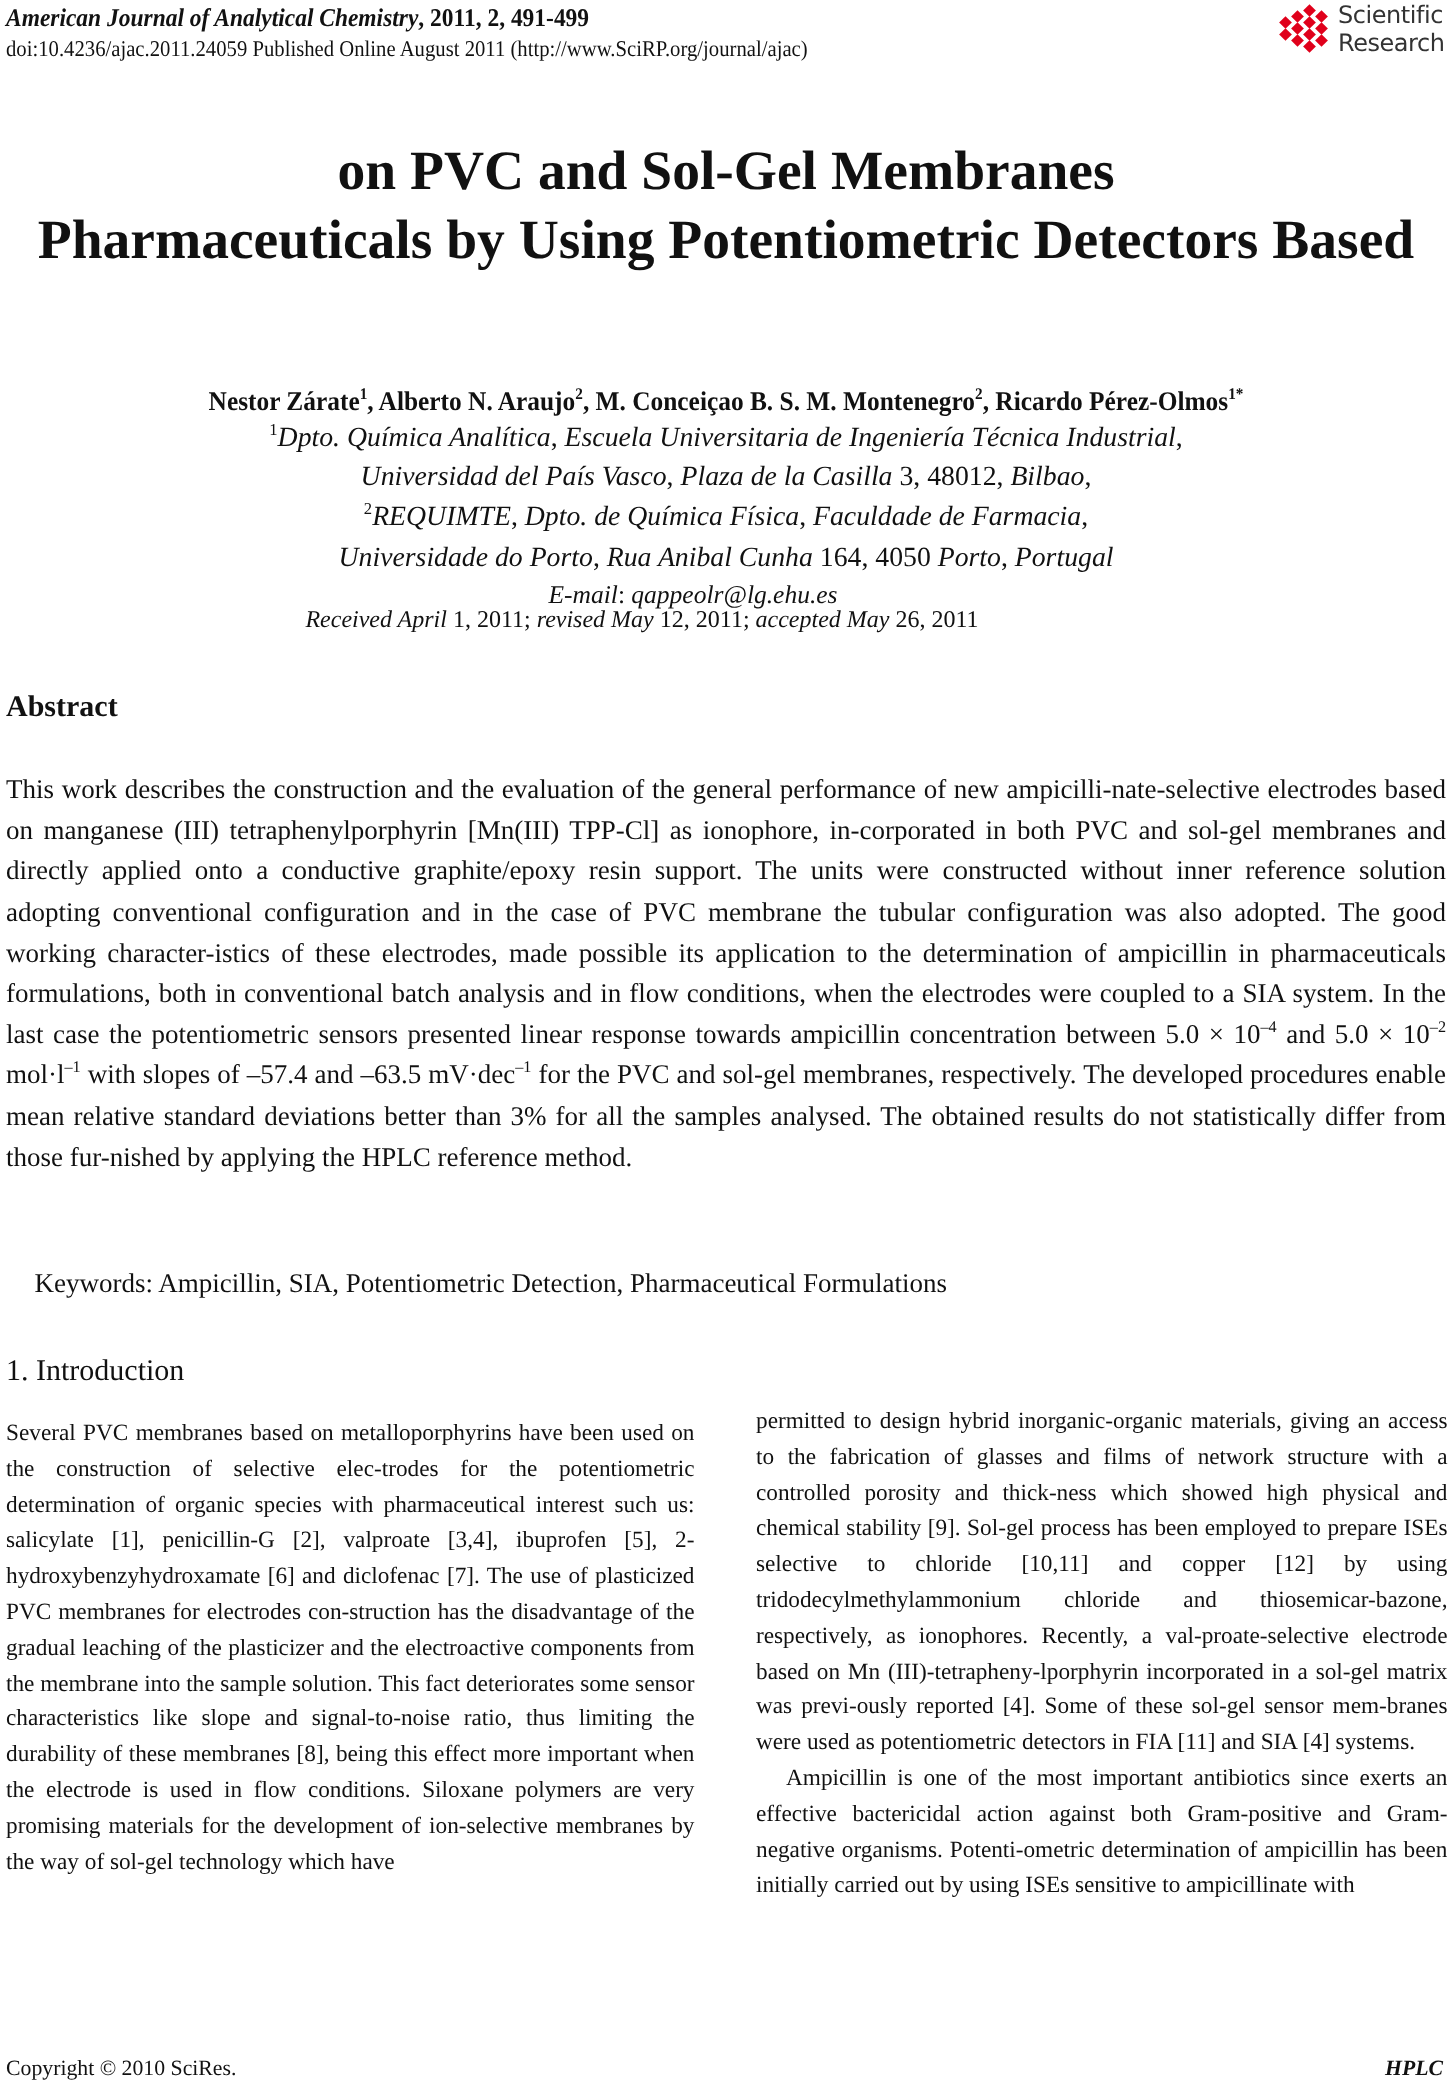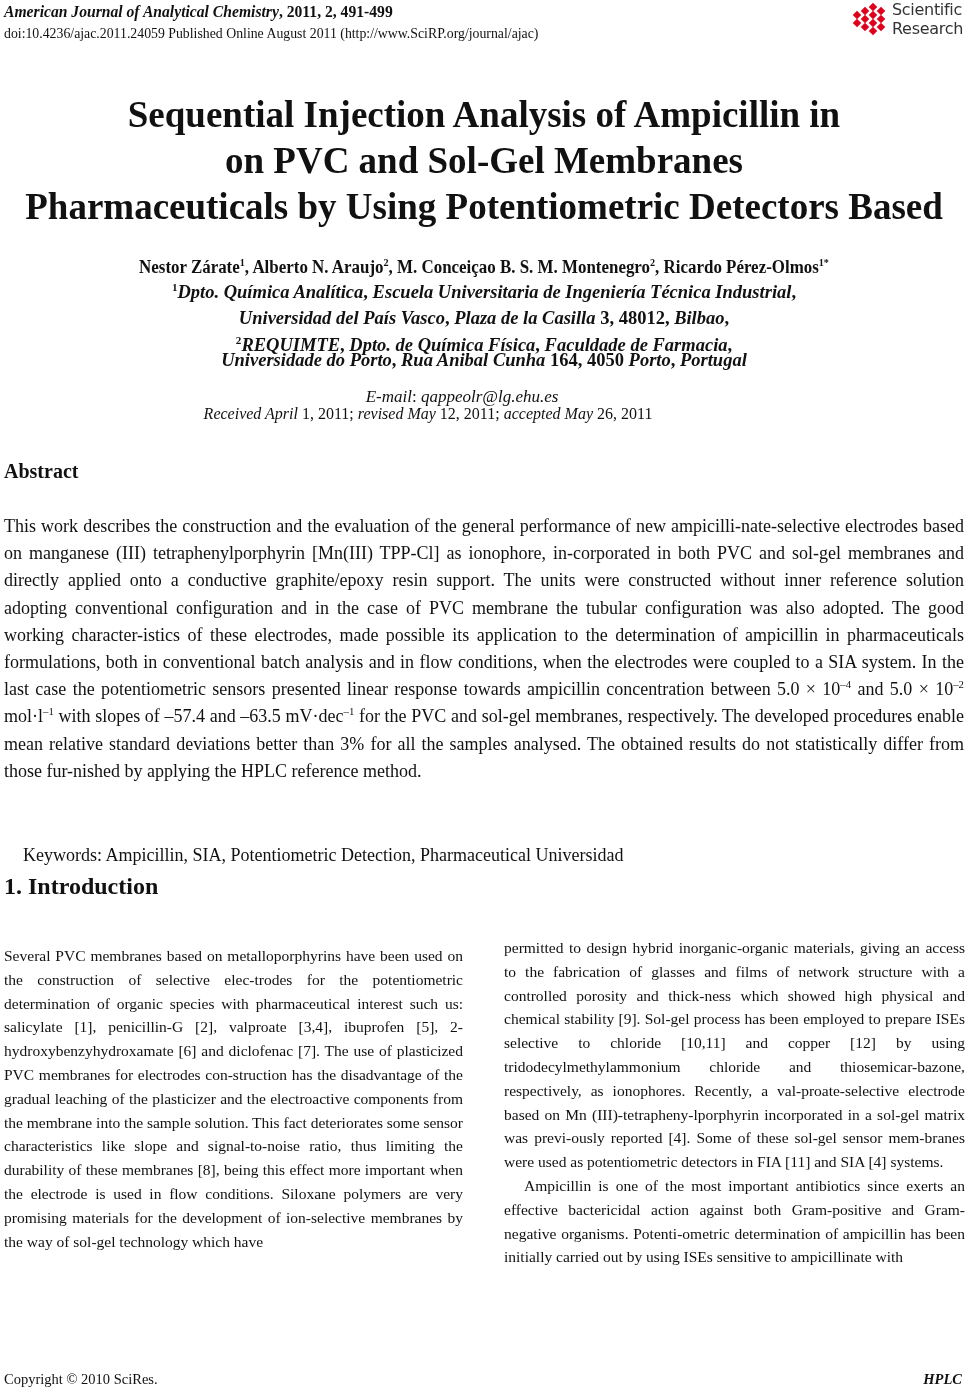--- a/index.html
+++ b/index.html
@@ -30,41 +30,41 @@
     font-size: 37px; font-weight: bold; line-height: 46px;
   }
   .authors {
     position: absolute; left: 0; top: 256px; width: 968px; text-align: center;
     font-size: 18px; font-weight: bold; line-height: 22px;
     transform: scaleX(0.94);
   }
   sup { font-size: 0.6em; line-height: 0; vertical-align: 0.65em; }
   .affil {
     position: absolute; left: 0; width: 968px; text-align: center;
-    font-size: 18.5px; line-height: 24px; font-weight: bold;
+    font-size: 18.5px; line-height: 24px;
   }
   .affil i { font-style: italic; }
   .email { position: absolute; left: 0; top: 386px; width: 924px; text-align: center; font-size: 17px; line-height: 22px; }
   .received { position: absolute; left: 0; top: 403px; width: 856px; text-align: center; font-size: 16px; line-height: 22px; }
   .abstract-h {
     position: absolute; left: 4px; top: 460px; font-size: 20px; font-weight: bold;
   }
   .abstract {
     position: absolute; left: 4px; top: 513px; width: 960px;
     font-size: 18px; line-height: 27.2px; text-align: justify;
     transform: scaleX(1); 
   }
   .keywords {
     position: absolute; left: 4px; top: 843px; width: 960px;
     font-size: 18px; line-height: 24px;
   }
   .keywords b { font-weight: normal; margin-left: 19px; }
   .sec-h {
-    position: absolute; left: 4px; top: 874px;
-    font-size: 24px; font-weight: bold; line-height: 24px;
+    position: absolute; left: 4px; top: 902px;
+    font-size: 20px; font-weight: normal; line-height: 24px;
   }
   .col {
     position: absolute; font-size: 15.5px; line-height: 23.8px;
     text-align: justify;
   }
   .col-left { left: 4px; top: 944px; width: 459px; }
   .col-right { left: 504px; top: 900px; width: 461px; margin-top: 36px; }
   .col p { margin: 0; }
   .indent { text-indent: 20px; }
   .footer-left {
@@ -97,40 +97,39 @@
       <rect x="20" y="26" width="6" height="6" transform="rotate(45 23 29)"></rect>
     </g>
   </svg>
   <div class="logo-text">
     <div>Scientific</div>
     <div>Research</div>
   </div>
 </div>
 
 <div class="title">
-  <div>Sequential Injection Analysis of Ampicillin in</div>
   <div>on PVC and Sol-Gel Membranes</div>
   <div>Pharmaceuticals by Using Potentiometric Detectors Based</div>
 </div>
 
 <div class="authors"><span>Nestor Zárate</span><sup>1</sup><span>, </span><span>Alberto N. Araujo</span><sup>2</sup><span>, </span><span>M. Conceiçao B. S. M. Montenegro</span><sup>2</sup><span>, </span><span>Ricardo Pérez-Olmos</span><sup>1*</sup></div>
 
 <div class="affil" style="top:280px;"><sup>1</sup><i>Dpto. Química Analítica</i>, <i>Escuela Universitaria de Ingeniería Técnica Industrial</i>,</div>
 <div class="affil" style="top:306px;"><i>Universidad del País Vasco</i>, <i>Plaza de la Casilla</i><span> 3, 48012, </span><i>Bilbao</i>,</div>
 <div class="affil" style="top:333px;"><sup>2</sup><i>REQUIMTE</i>, <i>Dpto. de Química Física</i>, <i>Faculdade de Farmacia</i>,</div>
-<div class="affil" style="top:348px;"><i>Universidade do Porto</i>, <i>Rua Anibal Cunha</i><span> 164, 4050 </span><i>Porto</i>, <i>Portugal</i></div>
+<div class="affil" style="top:360px;"><i>Universidade do Porto</i>, <i>Rua Anibal Cunha</i><span> 164, 4050 </span><i>Porto</i>, <i>Portugal</i></div>
 
 <div class="email"><i>E-mail</i>: <i>qappeolr@lg.ehu.es</i></div>
 
 <div class="received"><i>Received April</i><span> 1, 2011; </span><i>revised May</i><span> 12, 2011; </span><i>accepted May</i><span> 26, 2011</span></div>
 
 <div class="abstract-h">Abstract</div>
 <div class="abstract"><span>This work describes the construction and the evaluation of the general performance of new ampicilli-nate-selective electrodes based on manganese (III) tetraphenylporphyrin [Mn(III) TPP-Cl] as ionophore, in-corporated in both PVC and sol-gel membranes and directly applied onto a conductive graphite/epoxy resin support. The units were constructed without inner reference solution adopting conventional configuration and in the case of PVC membrane the tubular configuration was also adopted. The good working character-istics of these electrodes, made possible its application to the determination of ampicillin in pharmaceuticals formulations, both in conventional batch analysis and in flow conditions, when the electrodes were coupled to a SIA system. In the last case the potentiometric sensors presented linear response towards ampicillin concentration between 5.0 × 10</span><sup>–4</sup><span> and 5.0 × 10</span><sup>–2</sup><span> mol·l</span><sup>–1</sup><span> with slopes of –57.4 and –63.5 mV·dec</span><sup>–1</sup><span> for the PVC and sol-gel membranes, respectively. The developed procedures enable mean relative standard deviations better than 3% for all the samples analysed. The obtained results do not statistically differ from those fur-nished by applying the HPLC reference method.</span></div>
 
-<div class="keywords"><b>Keywords:</b><span> Ampicillin, SIA, Potentiometric Detection, Pharmaceutical Universidad</span></div>
+<div class="keywords"><b>Keywords:</b><span> Ampicillin, SIA, Potentiometric Detection, Pharmaceutical Formulations</span></div>
 
 <div class="sec-h">1. Introduction</div>
 
 <div class="col col-left">
   <p>Several PVC membranes based on metalloporphyrins have been used on the construction of selective elec-trodes for the potentiometric determination of organic species with pharmaceutical interest such us: salicylate [1], penicillin-G [2], valproate [3,4], ibuprofen [5], 2-hydroxybenzyhydroxamate [6] and diclofenac [7]. The use of plasticized PVC membranes for electrodes con-struction has the disadvantage of the gradual leaching of the plasticizer and the electroactive components from the membrane into the sample solution. This fact deteriorates some sensor characteristics like slope and signal-to-noise ratio, thus limiting the durability of these membranes [8], being this effect more important when the electrode is used in flow conditions. Siloxane polymers are very promising materials for the development of ion-selective membranes by the way of sol-gel technology which have</p>
 </div>
 
 <div class="col col-right">
   <p>permitted to design hybrid inorganic-organic materials, giving an access to the fabrication of glasses and films of network structure with a controlled porosity and thick-ness which showed high physical and chemical stability [9]. Sol-gel process has been employed to prepare ISEs selective to chloride [10,11] and copper [12] by using tridodecylmethylammonium chloride and thiosemicar-bazone, respectively, as ionophores. Recently, a val-proate-selective electrode based on Mn (III)-tetrapheny-lporphyrin incorporated in a sol-gel matrix was previ-ously reported [4]. Some of these sol-gel sensor mem-branes were used as potentiometric detectors in FIA [11] and SIA [4] systems.</p>
   <p class="indent">Ampicillin is one of the most important antibiotics since exerts an effective bactericidal action against both Gram-positive and Gram-negative organisms. Potenti-ometric determination of ampicillin has been initially carried out by using ISEs sensitive to ampicillinate with</p>

